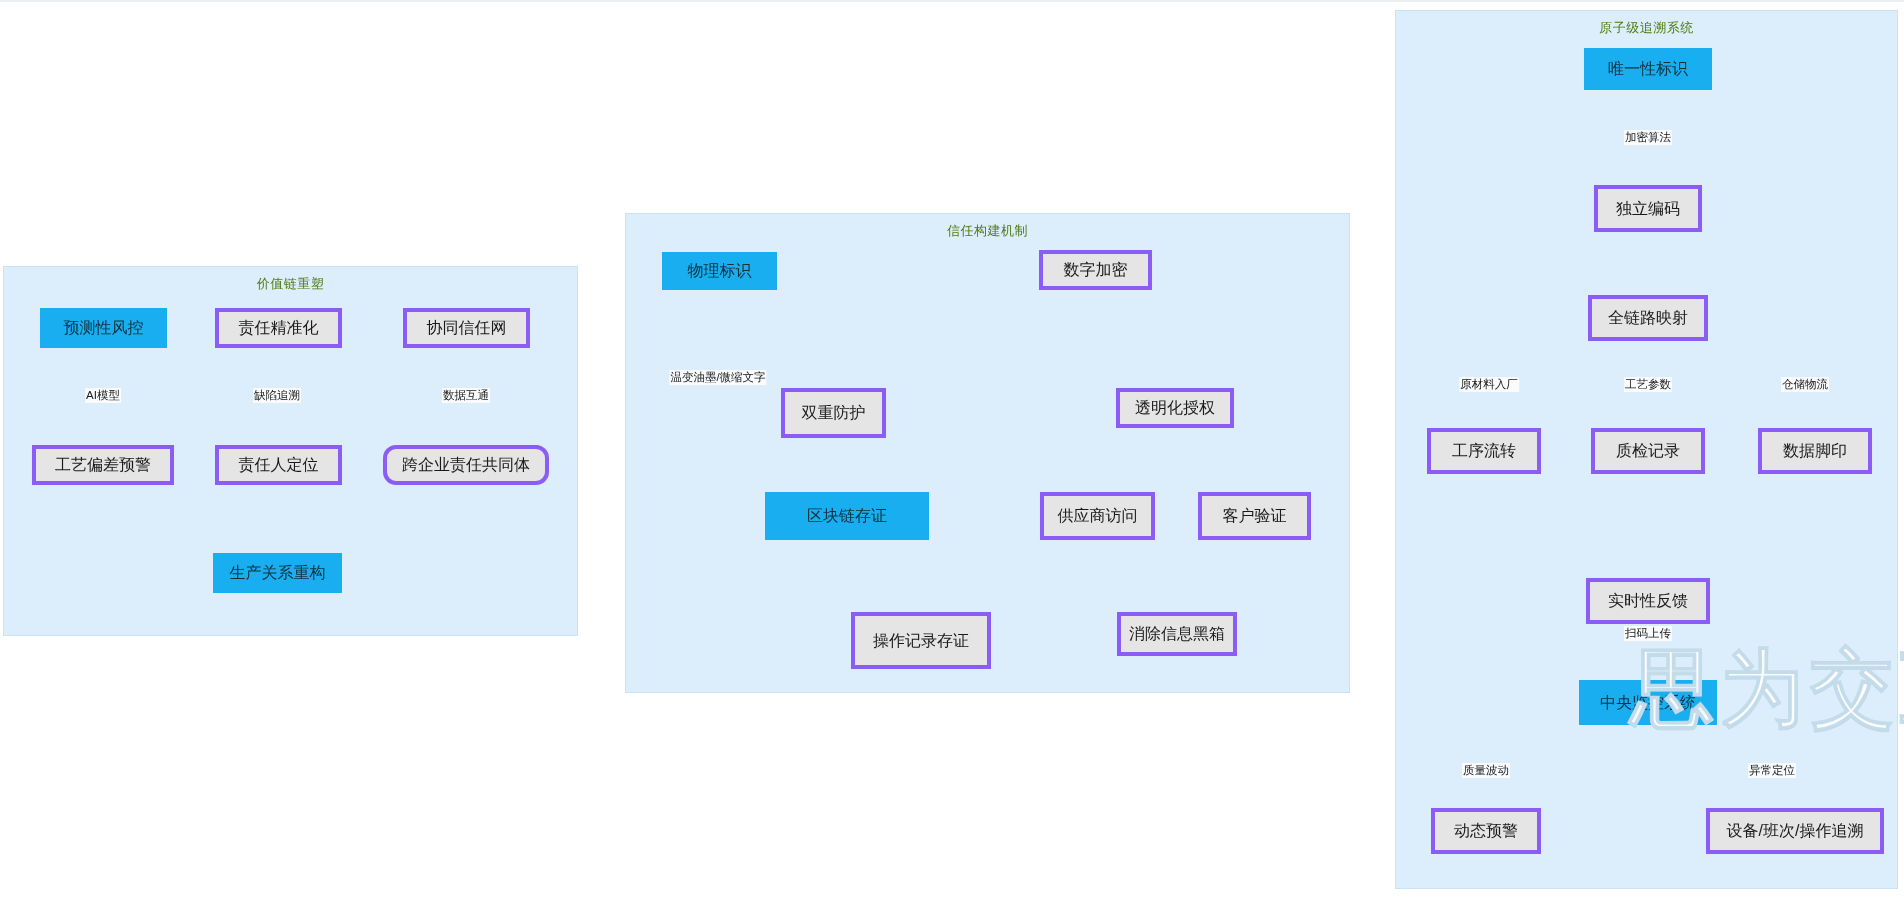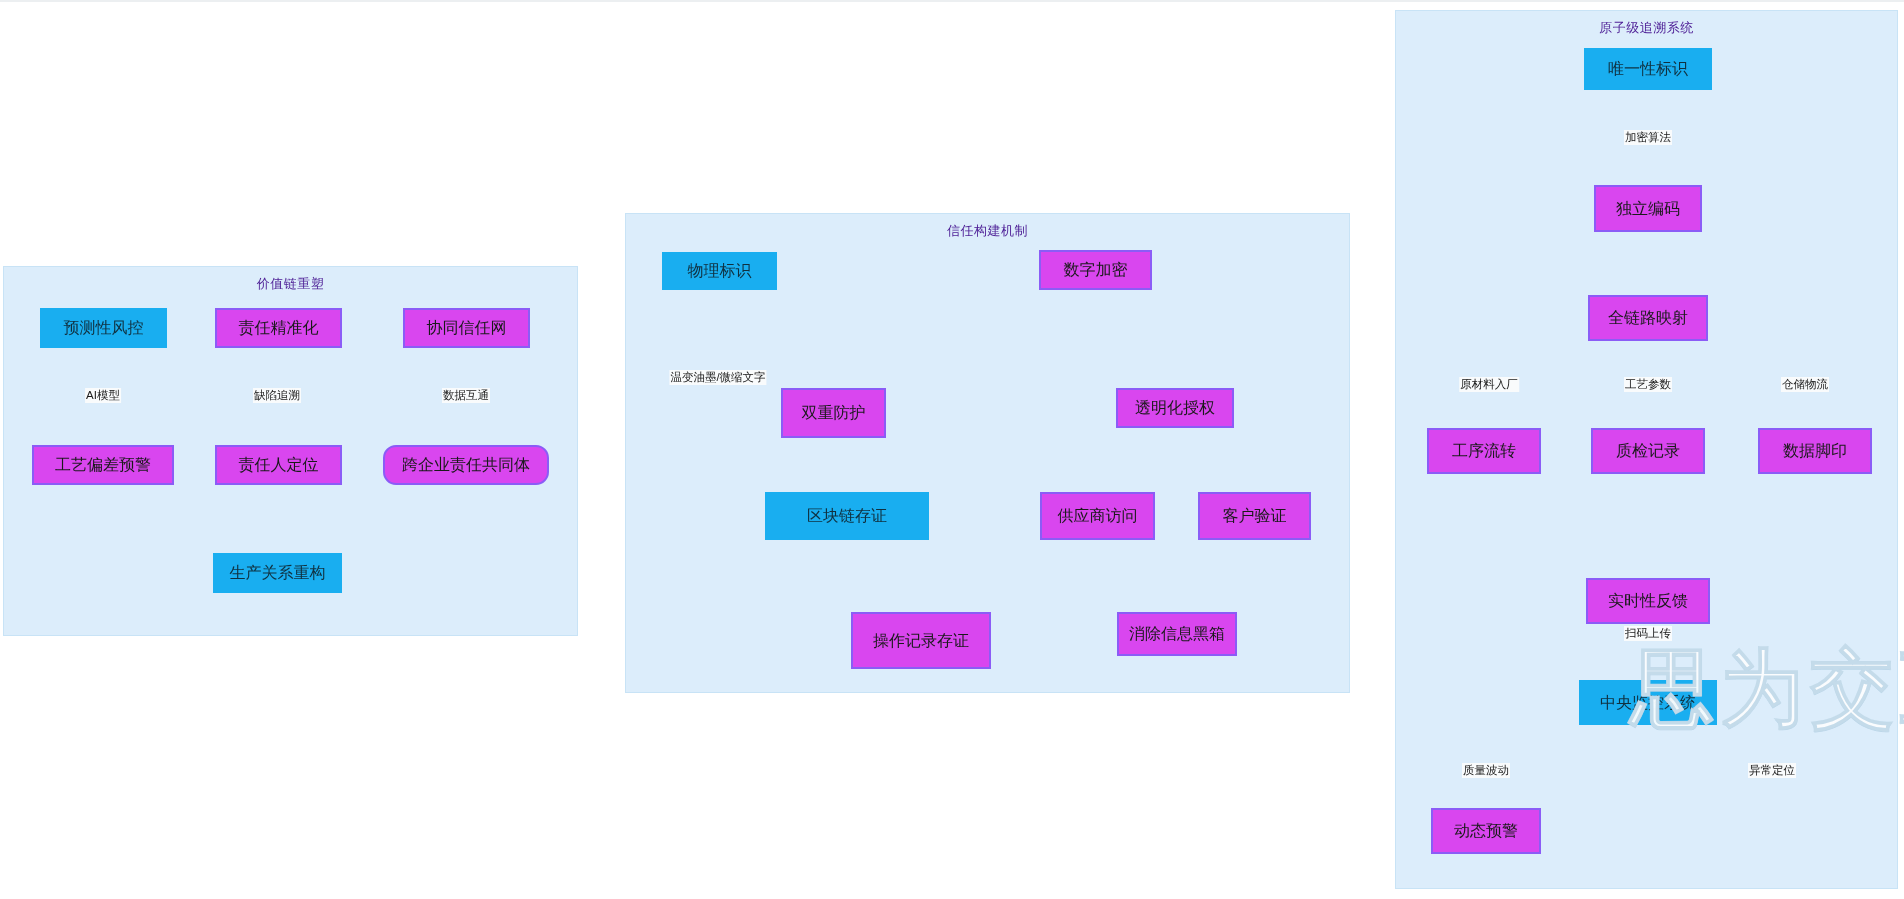--- a/index.html
+++ b/index.html
@@ -3,27 +3,27 @@
 <meta charset="utf-8">
 <style>
   html,body{margin:0;padding:0;background:#ffffff;}
   body{width:1904px;height:899px;position:relative;overflow:hidden;
        font-family:"Liberation Sans","DejaVu Sans",sans-serif;}
   .canvas{position:absolute;inset:0;}
 
   
   .cluster{position:absolute;background:#dcedfb;border:1px solid #c8e3f6;box-sizing:border-box;}
   .cluster-title{position:absolute;top:8px;left:0;width:100%;text-align:center;
-                 font-size:13px;color:#4c1d95;letter-spacing:.5px;}
+                 font-size:13px;color:#4d7c0f;letter-spacing:.5px;}
 
   
   .node{position:absolute;box-sizing:border-box;display:flex;align-items:center;
         justify-content:center;font-size:16px;color:#1a1a1a;text-align:center;
         line-height:1.2;padding:2px 4px;}
-  .node.plain{background:#d946ef;border:2px solid #8b5cf6;}
+  .node.plain{background:#e5e5e5;border:4px solid #8b5cf6;}
   .node.accent{background:#19aef0;border:1px solid #19aef0;color:#10303f;}
 
   
   .elabel{position:absolute;font-size:11.5px;color:#1a1a1a;background:#f9fbfc;
           padding:0 1px;white-space:nowrap;transform:translateX(-50%);}
 
   
   svg.edges{position:absolute;inset:0;width:1904px;height:899px;pointer-events:none;}
   svg.edges path{fill:none;stroke:#333333;stroke-width:1.3px;}
 
@@ -119,20 +119,21 @@
 
   <div class="node accent" style="left:1584px;top:48px;width:128px;height:42px;">唯一性标识</div>
   <div class="node plain" style="left:1594px;top:185px;width:108px;height:47px;">独立编码</div>
   <div class="node plain" style="left:1588px;top:295px;width:120px;height:46px;">全链路映射</div>
   <div class="node plain" style="left:1427px;top:428px;width:114px;height:46px;">工序流转</div>
   <div class="node plain" style="left:1591px;top:428px;width:114px;height:46px;">质检记录</div>
   <div class="node plain" style="left:1758px;top:428px;width:114px;height:46px;">数据脚印</div>
   <div class="node plain" style="left:1586px;top:578px;width:124px;height:46px;">实时性反馈</div>
   <div class="node accent" style="left:1579px;top:680px;width:138px;height:45px;">中央监控系统</div>
   <div class="node plain" style="left:1431px;top:808px;width:110px;height:46px;">动态预警</div>
+  <div class="node plain" style="left:1706px;top:808px;width:178px;height:46px;">设备/班次/操作追溯</div>
 
   <div class="elabel" style="left:1648px;top:130px;">加密算法</div>
   <div class="elabel" style="left:1489px;top:377px;">原材料入厂</div>
   <div class="elabel" style="left:1648px;top:377px;">工艺参数</div>
   <div class="elabel" style="left:1805px;top:377px;">仓储物流</div>
   <div class="elabel" style="left:1648px;top:626px;">扫码上传</div>
   <div class="elabel" style="left:1486px;top:763px;">质量波动</div>
   <div class="elabel" style="left:1772px;top:763px;">异常定位</div>
 
   <div class="watermark">思为交互</div>

